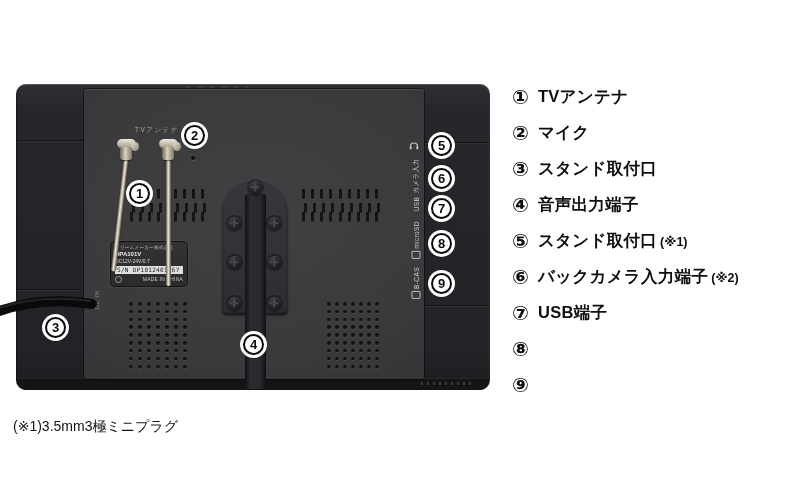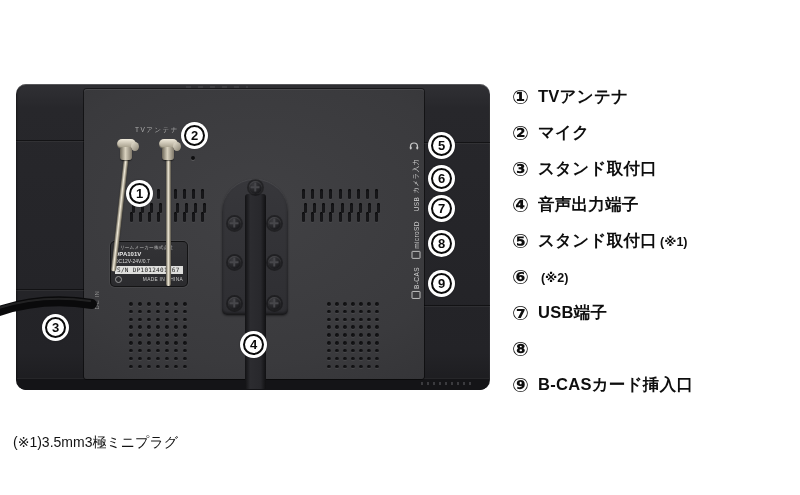--- a/index.html
+++ b/index.html
@@ -97,21 +97,21 @@
   .c7{left:428px;top:195px;} .c8{left:428px;top:230px;} .c9{left:428px;top:270px;}
 
   
   .legend{left:512px;top:79px;}
   .lrow{height:36px;display:flex;align-items:center;color:#0e0e0e;}
   .lnum{font-size:20px;font-weight:bold;margin-right:9px;line-height:1;}
   .llabel{font-size:16.5px;font-weight:bold;letter-spacing:.3px;}
   .lnote{font-size:12.5px;font-weight:bold;margin-left:3px;}
 
   
-  .footnotes{left:13px;top:432px;font-size:14px;line-height:21.5px;color:#131313;}
+  .footnotes{left:13px;top:416px;font-size:14px;line-height:21.5px;color:#131313;}
 </style>
 </head>
 <body>
 
 <div class="stage">
 
   <div class="abs" style="left:0;top:0;width:500px;height:495px;">
 
     <div class="abs bezel"></div>
     <div class="abs bottomstrip"></div>
@@ -426,34 +426,34 @@
       <span class="llabel">音声出力端子</span>
       <span class="lnote"></span>
     </div>
     <div class="lrow">
       <span class="lnum">⑤</span>
       <span class="llabel">スタンド取付口</span>
       <span class="lnote">(※1)</span>
     </div>
     <div class="lrow">
       <span class="lnum">⑥</span>
+      <span class="llabel">バックカメラ入力端子</span>
       <span class="lnote">(※2)</span>
     </div>
     <div class="lrow">
       <span class="lnum">⑦</span>
       <span class="llabel">USB端子</span>
       <span class="lnote"></span>
     </div>
     <div class="lrow">
       <span class="lnum">⑧</span>
       <span class="lnote"></span>
     </div>
     <div class="lrow">
       <span class="lnum">⑨</span>
-      <span class="llabel">B-CASカード挿入口</span>
       <span class="lnote"></span>
     </div>
   </div>
 
   <div class="abs footnotes">
     <div>(※1)3.5mm3極ミニプラグ</div>
   </div>
 
 </div>
 

